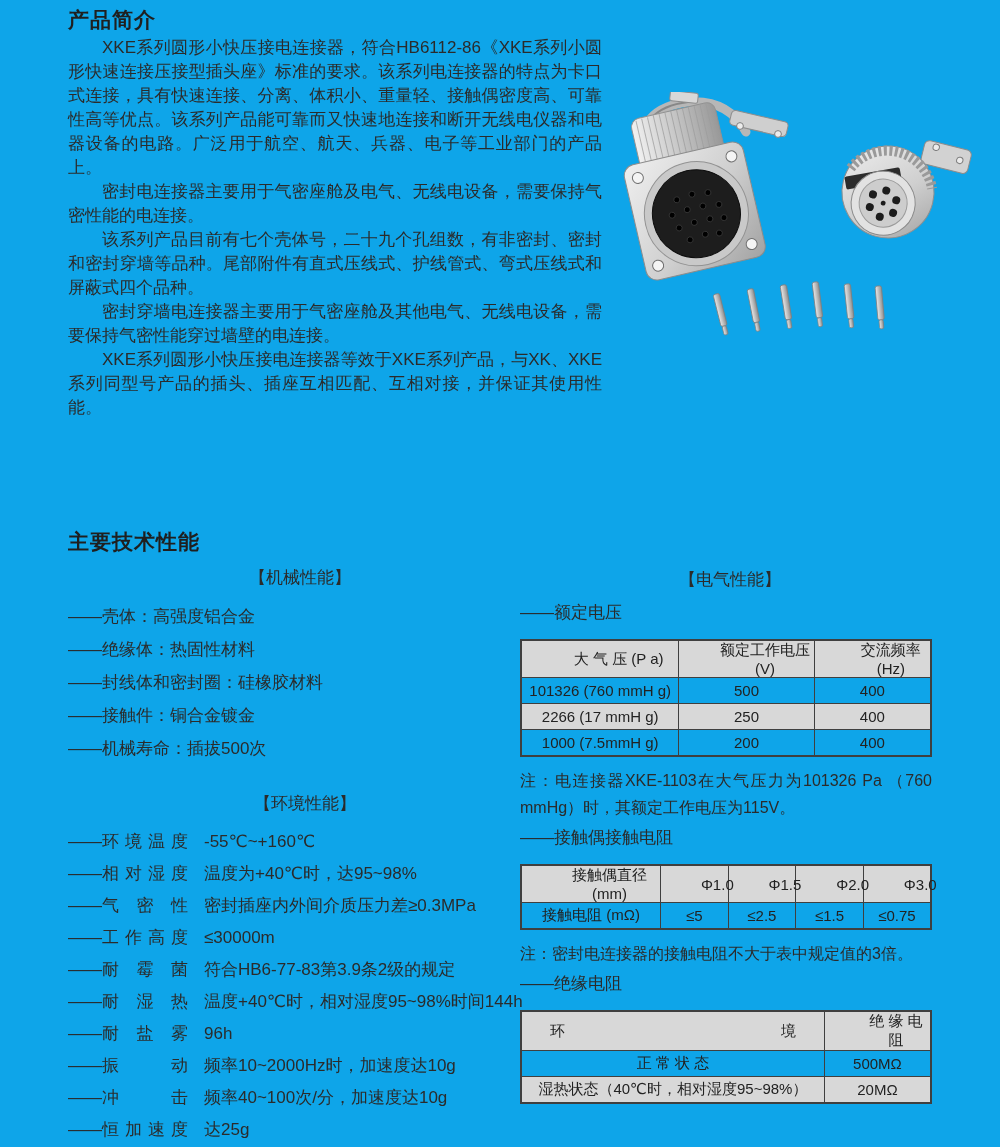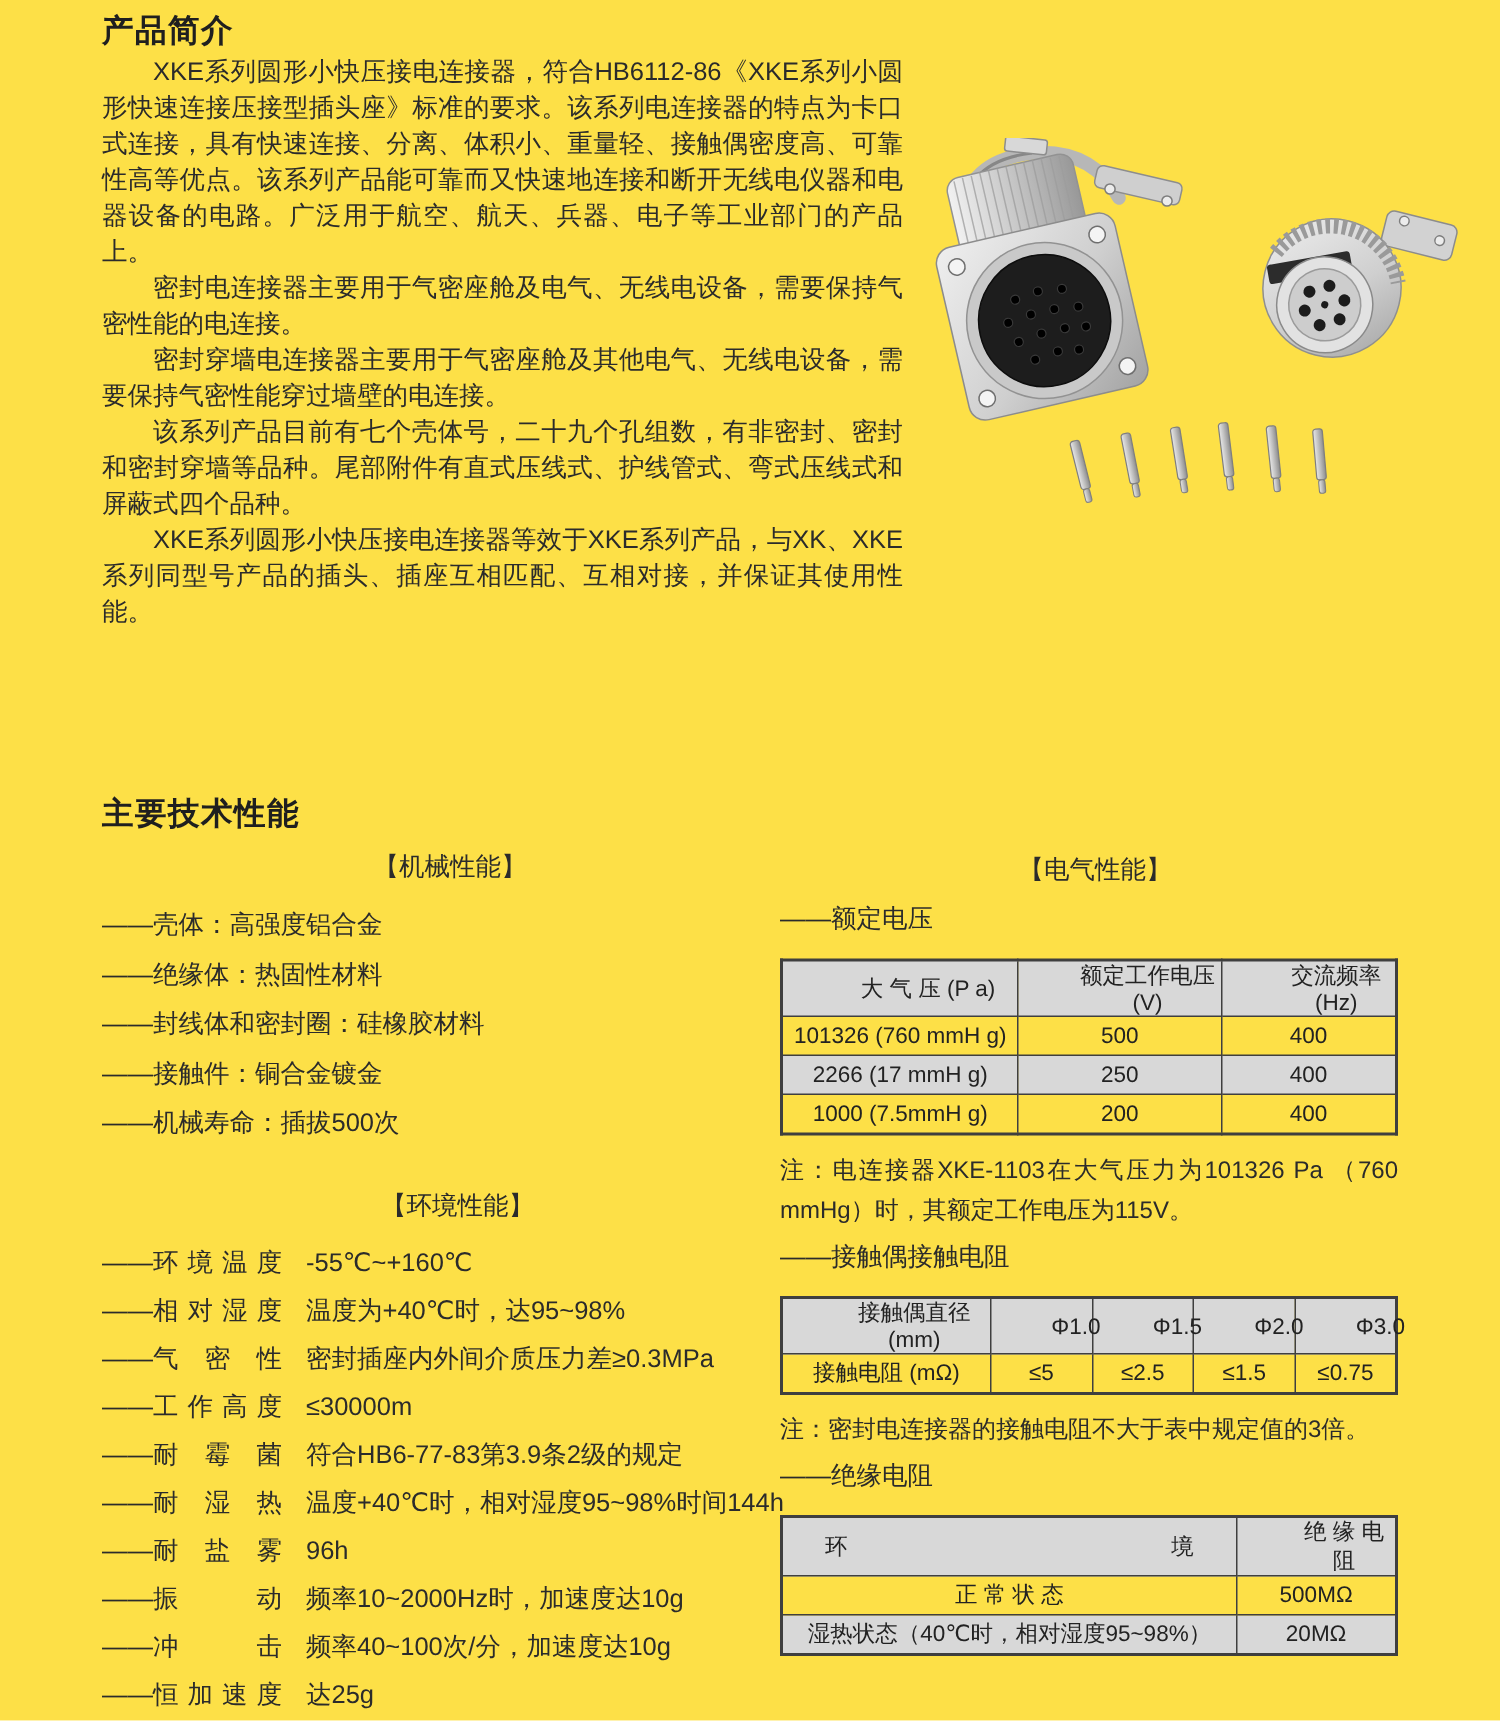--- a/index.html
+++ b/index.html
@@ -1,17 +1,17 @@
 <!DOCTYPE html>
 <html><head>
 <meta charset="utf-8">
 <style>
   html,body { margin:0; padding:0; background:#ffffff; }
   .doc {
-    position:relative; width:1000px; height:1147px; background:#fde047;
+    position:relative; width:1000px; height:1147px; background:#0ea5e9;
     color:#2b2b2b; font-family:"Liberation Sans","DejaVu Sans",sans-serif;
     overflow:hidden;
   }
   .h-title { position:absolute; margin:0; font-size:21px; font-weight:bold; letter-spacing:1px; color:#1f1f1f; }
   #intro-title { left:68px; top:6px; }
   #tech-title  { left:68px; top:528px; }
 
   .intro { position:absolute; left:68px; top:36px; width:534px;
            font-size:17px; line-height:24px; text-align:justify; }
   .intro p { margin:0; text-indent:2em; }
@@ -49,22 +49,22 @@
 </head>
 <body>
 
 <div class="doc">
 
   <h1 class="h-title" id="intro-title">产品简介</h1>
 
   <div class="intro">
     <p>XKE系列圆形小快压接电连接器，符合HB6112-86《XKE系列小圆形快速连接压接型插头座》标准的要求。该系列电连接器的特点为卡口式连接，具有快速连接、分离、体积小、重量轻、接触偶密度高、可靠性高等优点。该系列产品能可靠而又快速地连接和断开无线电仪器和电器设备的电路。广泛用于航空、航天、兵器、电子等工业部门的产品上。</p>
     <p>密封电连接器主要用于气密座舱及电气、无线电设备，需要保持气密性能的电连接。</p>
+    <p>该系列产品目前有七个壳体号，二十九个孔组数，有非密封、密封和密封穿墙等品种。尾部附件有直式压线式、护线管式、弯式压线式和屏蔽式四个品种。</p>
     <p>密封穿墙电连接器主要用于气密座舱及其他电气、无线电设备，需要保持气密性能穿过墙壁的电连接。</p>
-    <p>该系列产品目前有七个壳体号，二十九个孔组数，有非密封、密封和密封穿墙等品种。尾部附件有直式压线式、护线管式、弯式压线式和屏蔽式四个品种。</p>
     <p>XKE系列圆形小快压接电连接器等效于XKE系列产品，与XK、XKE系列同型号产品的插头、插座互相匹配、互相对接，并保证其使用性能。</p>
   </div>
 
   <div class="photo">
     <svg viewBox="0 0 378 256" width="378" height="256">
       <defs>
         <linearGradient id="gradH" x1="0" y1="0" x2="1" y2="0">
           <stop offset="0" stop-color="#f1f1f1"></stop>
             <stop offset="0.5" stop-color="#c6c6c6"></stop>
             <stop offset="1" stop-color="#989898"></stop>

